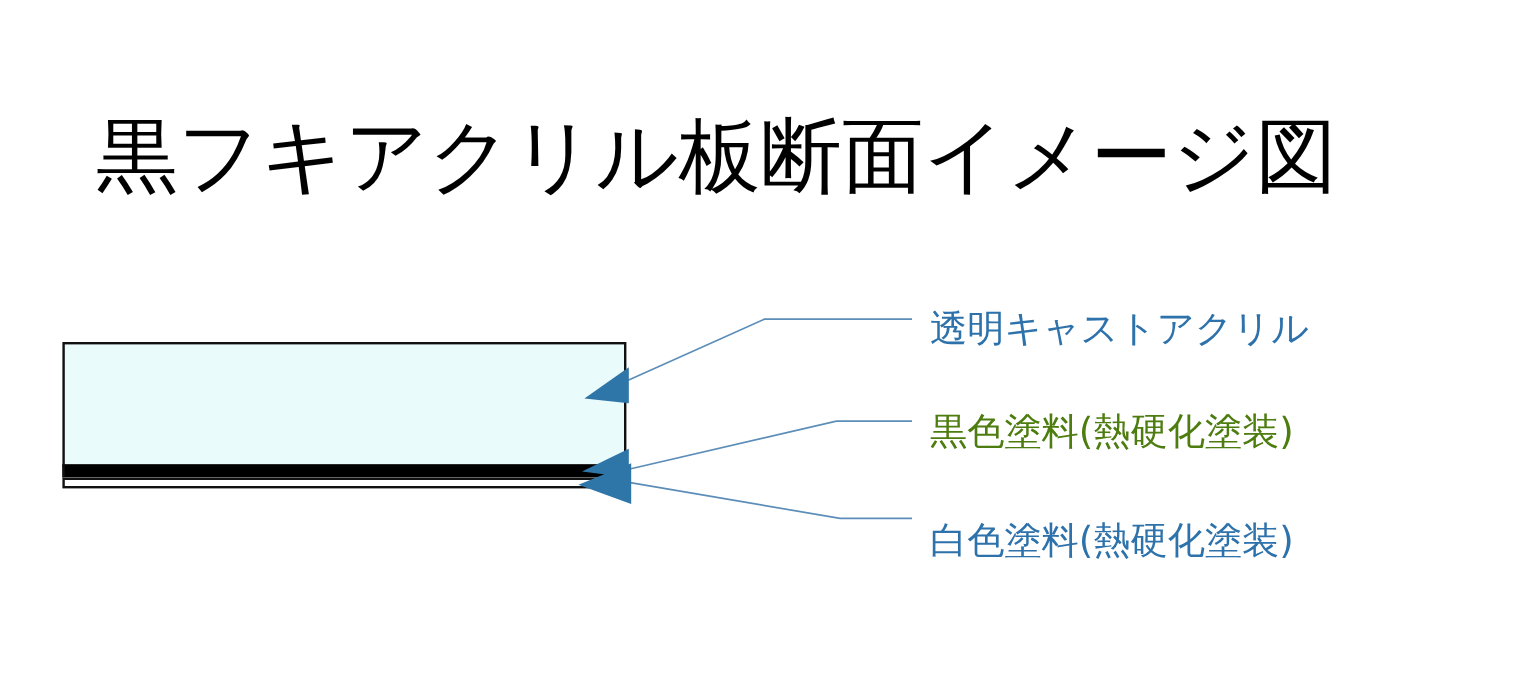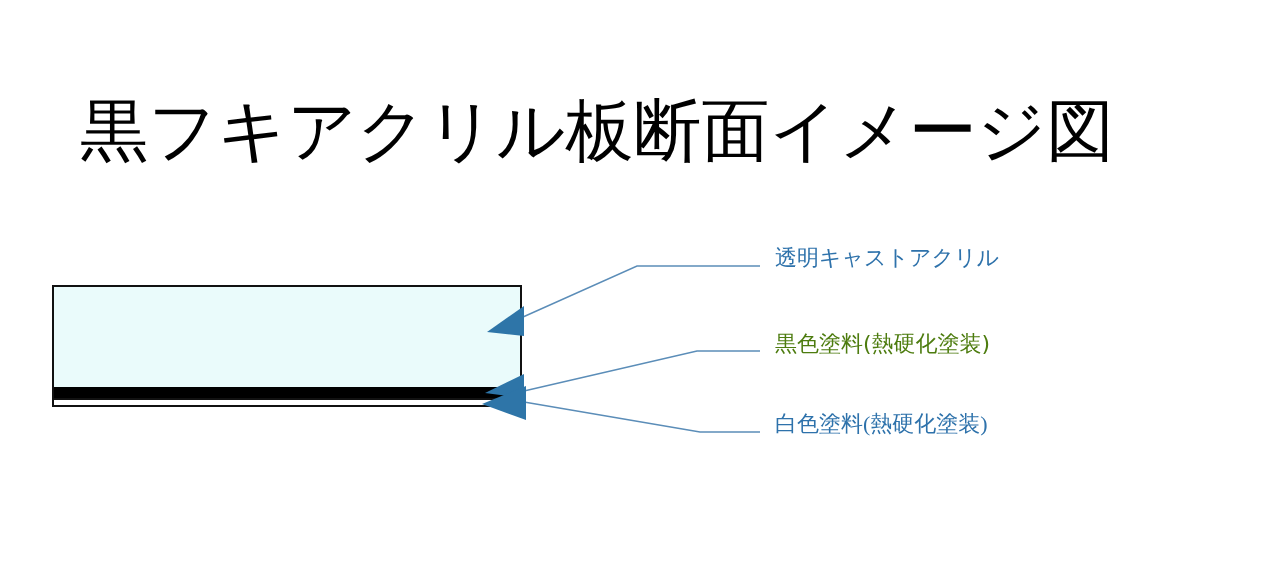--- a/index.html
+++ b/index.html
@@ -70,29 +70,30 @@
     top: 0;
     width: 1280px;
     height: 569px;
     pointer-events: none;
   }
 
   
   .callout-label {
     position: absolute;
     left: 775px;
-    font-size: 22px;
+    font-size: 31px;
     line-height: 1.0;
     color: #2e72ab;
     white-space: nowrap;
     font-weight: 400;
+    margin-top: 12px;
   }
   #label-clear-acrylic { top: 247px; }
   #label-black-paint   { top: 333px; }
-  #label-white-paint   { top: 413px; font-family: Liberation Serif, serif; }
+  #label-white-paint   { top: 424px; }
 </style>
 </head>
 <body>
 
 <div id="canvas" style="background: rgb(255, 255, 255);">
 
   <div id="diagram-title" style="color: rgb(0, 0, 0);">黒フキアクリル板断面イメージ図</div>
 
   <div id="cross-section">
     <div class="layer" id="layer-acrylic" style="background: rgb(234, 251, 251); height: 104px;"></div>

